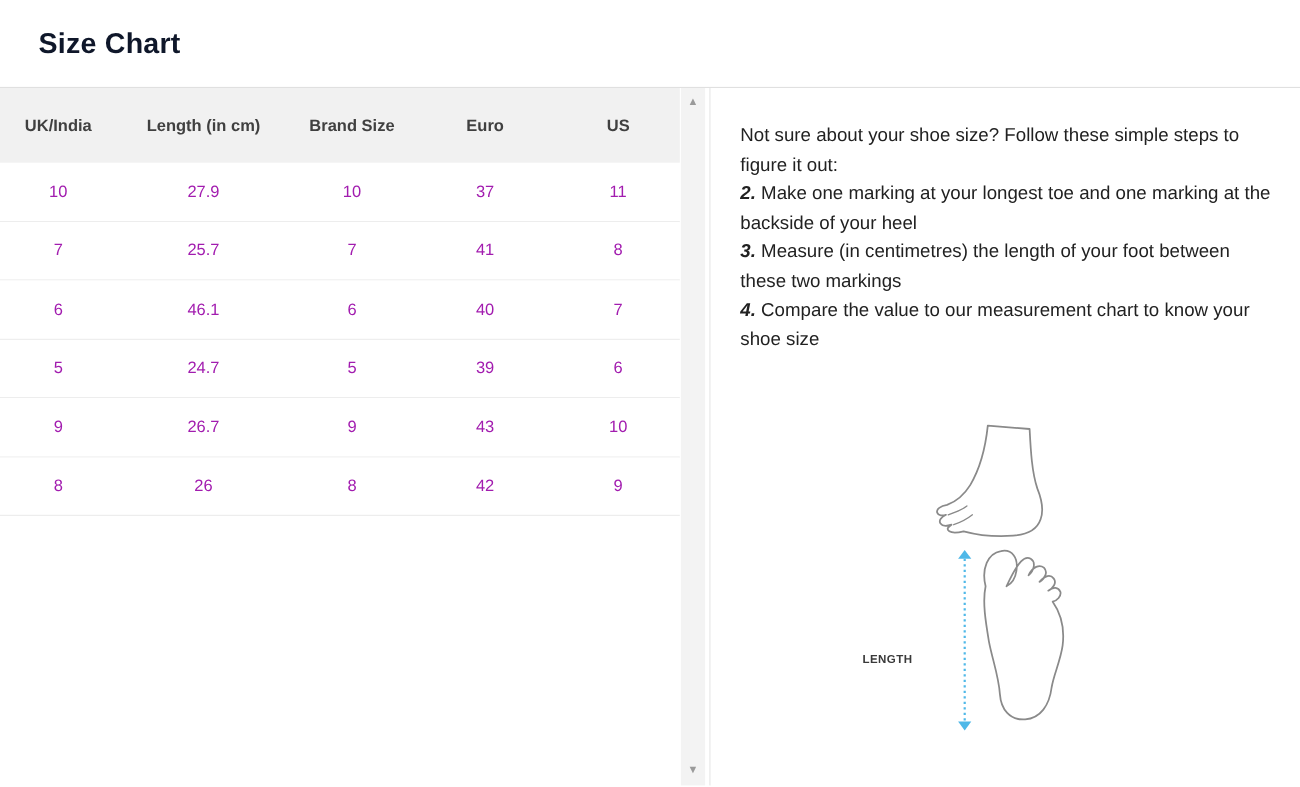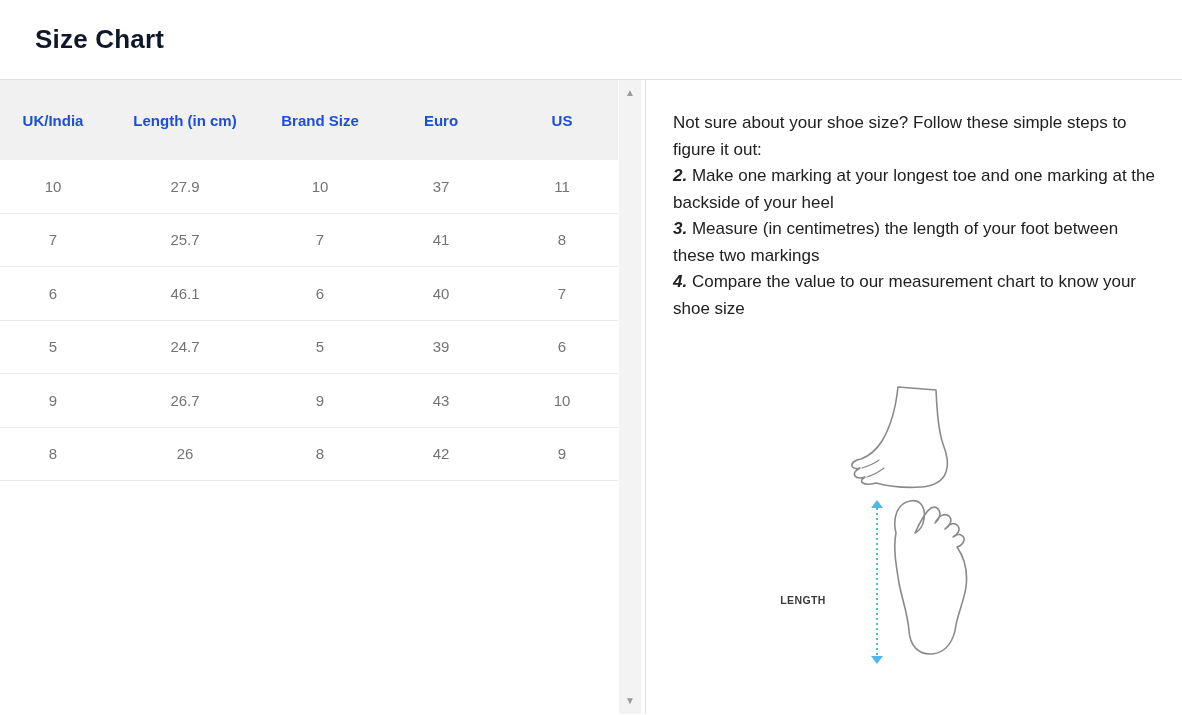--- a/index.html
+++ b/index.html
@@ -38,27 +38,27 @@
     flex: 1; height: 100%;
     position: relative;
     padding: 30px 20px 8px 27px;
     background: #fff;
   }
 
   
   .size-table { width: 618px; }
   .trow { display: flex; align-items: center; background: #fff; }
   .trow.head {
-    height: 80px; background: #f1f1f1;
-    font-weight: 700; font-size: 15px; color: #1d4ed8;
+    height: 68px; background: #f1f1f1;
+    font-weight: 700; font-size: 15px; color: #404040;
   }
   .trow.body-row {
     height: 53.5px;
     border-bottom: 1px solid #ebebeb;
-    font-size: 15px; color: #737373;
+    font-size: 15px; color: #a21caf;
   }
   .cell { text-align: center; }
   .c0 { width: 106px; } .c1 { width: 158px; } .c2 { width: 112px; text-align: center; }
   .c3 { width: 130px; } .c4 { width: 112px; }
 
   
   .vscrollbar {
     position: absolute; left: 619px; top: 0;
     width: 22px; height: 100%;
     background: #f3f3f3;
@@ -82,22 +82,22 @@
   .instructions p { margin: 0; }
   .step-num { font-style: italic; font-weight: 600; }
 
   
   .diagram { position: absolute; left: 0; top: 294px; width: 536px; height: 300px; }
   .foot-svg { position: absolute; stroke: #8a8a8a; fill: none; }
   .side-foot { left: 200px; top: 10px; }
   .sole-foot { left: 236px; top: 121px; }
   .ruler-svg { position: absolute; left: 224px; top: 125px; }
   .length-label {
-    position: absolute; left: 116px; top: 220px; width: 82px;
-    text-align: center;
+    position: absolute; left: 138px; top: 220px; width: 82px;
+    text-align: left;
     font-size: 10.5px; font-weight: 700; color: #3a3a3a;
     letter-spacing: 0.4px;
   }
 </style>
 </head>
 <body>
 
 <div class="page">
 
   <div class="titlebar">

